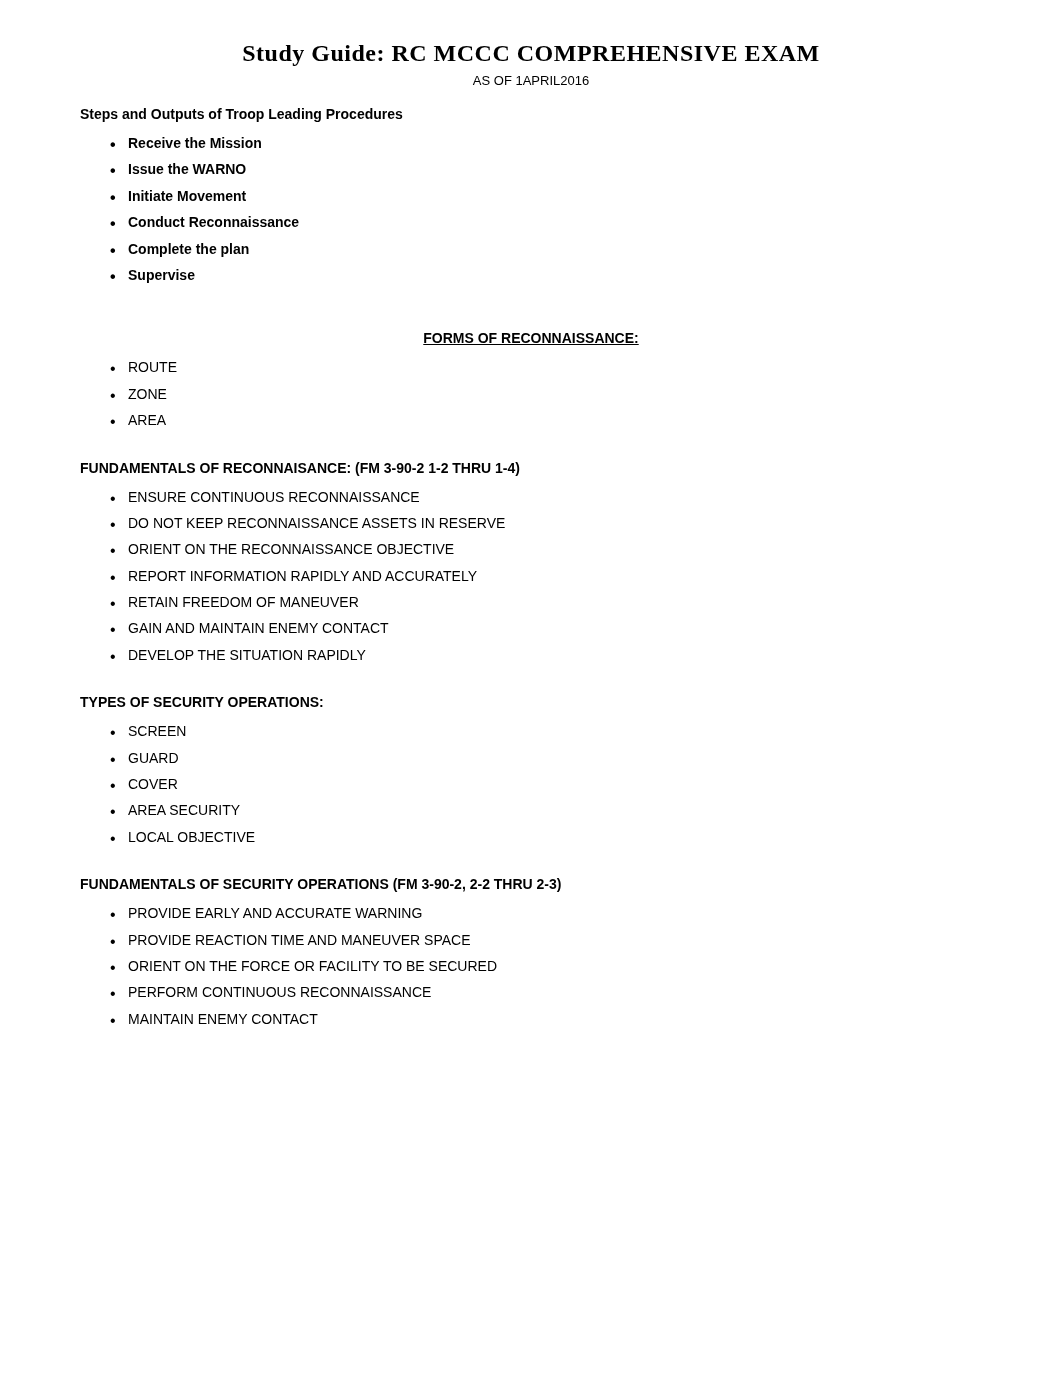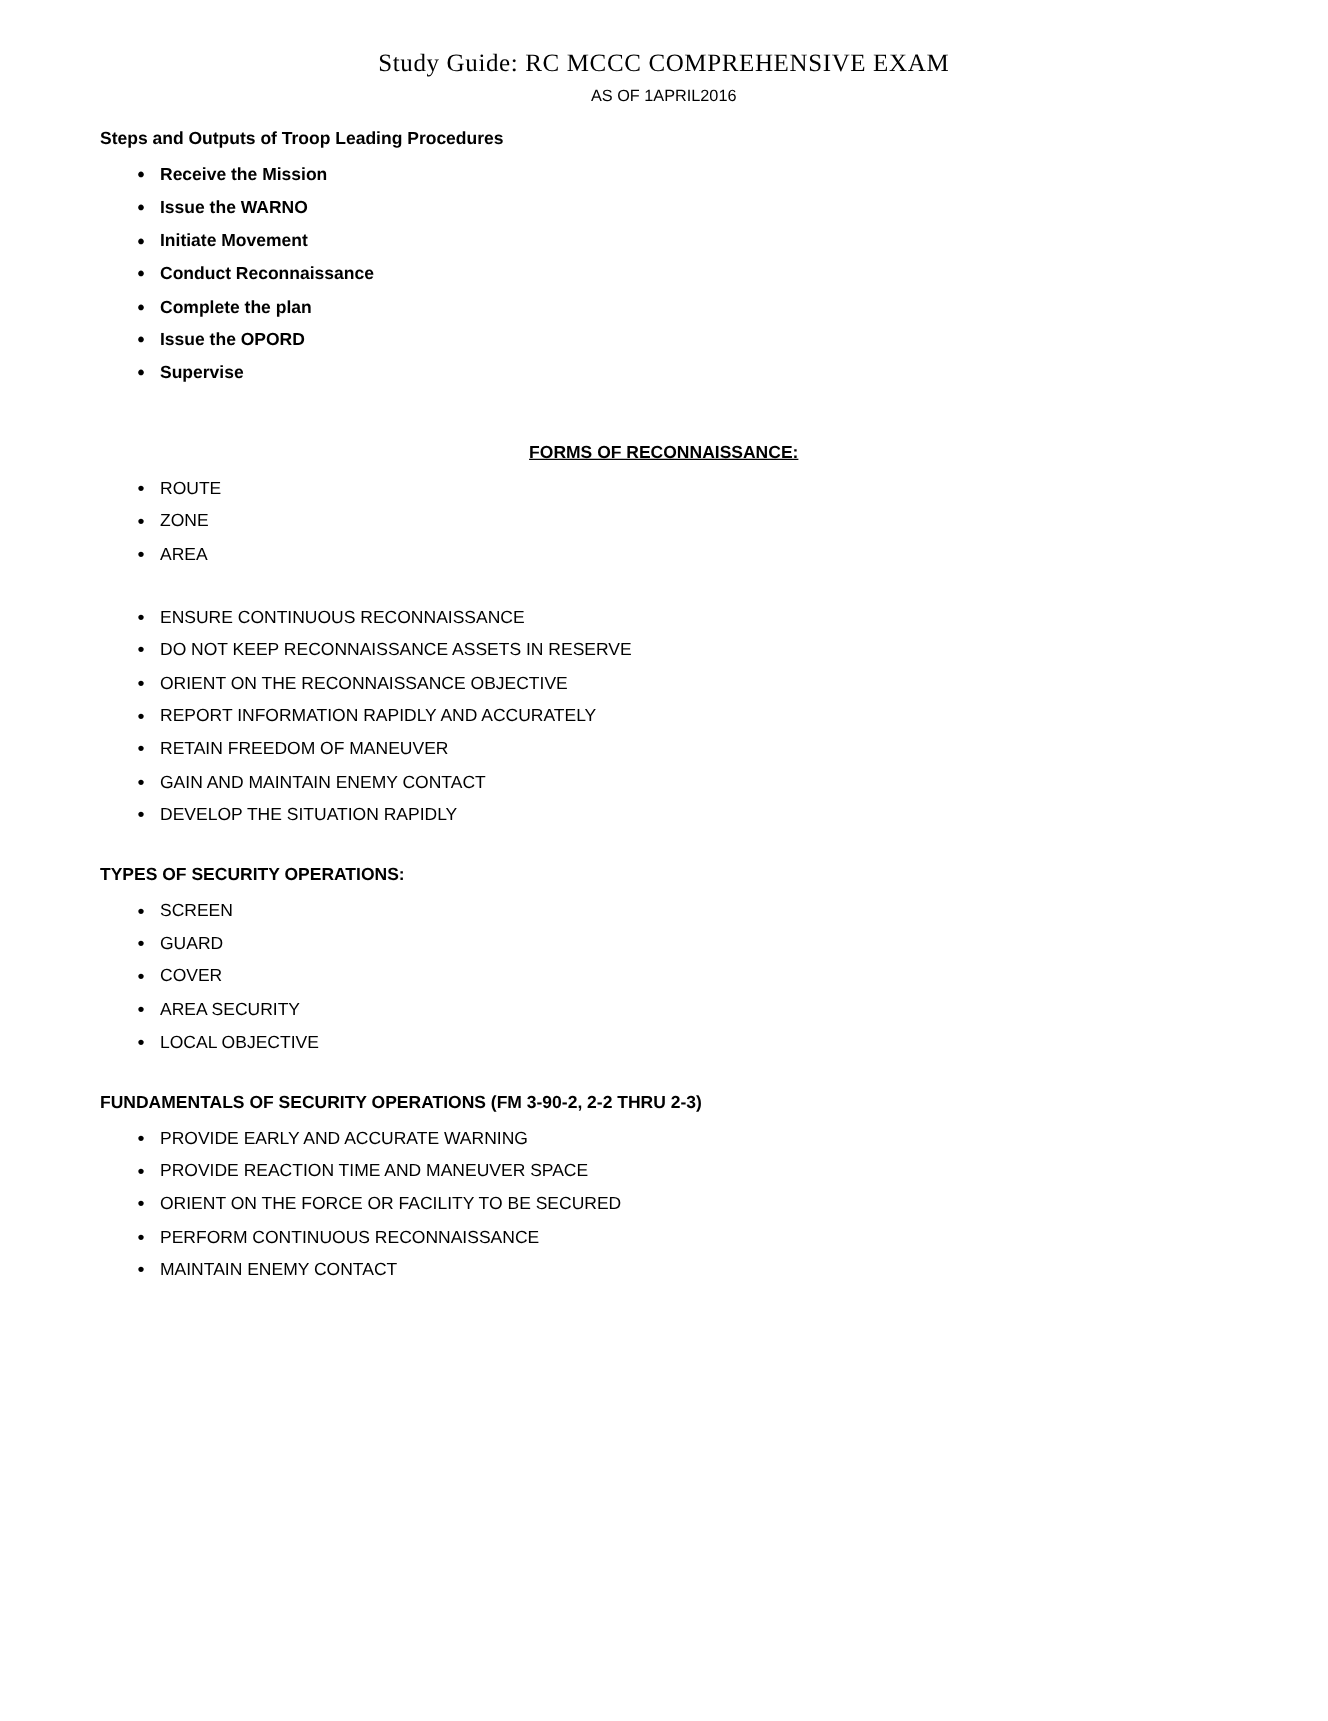--- a/index.html
+++ b/index.html
@@ -13,22 +13,22 @@
       font-family: Arial, sans-serif;
       font-size: 14px;
       color: #000000;
       width: 1062px;
       min-height: 1377px;
       padding: 40px 80px;
     }
 
     .page-title {
       text-align: center;
-      font-size: 20px;
-      font-weight: normal;
+      font-size: 24px;
+      font-weight: bold;
       font-family: 'Times New Roman', Times, serif;
       margin-bottom: 6px;
       letter-spacing: 0.5px;
     }
 
     .date-subtitle {
       text-align: center;
       font-size: 13px;
       margin-bottom: 18px;
     }
@@ -92,34 +92,34 @@
 
 <div id="sections-container">
     <div class="section-block">
       <p class="section-heading">Steps and Outputs of Troop Leading Procedures</p>
       <ul class="bold-list">
         <li>Receive the Mission</li>
         <li>Issue the WARNO</li>
         <li>Initiate Movement</li>
         <li>Conduct Reconnaissance</li>
         <li>Complete the plan</li>
-        <li>Issue the OPORD</li>
         <li>Supervise</li>
       </ul>
     </div>
     <div class="spacer"></div>
     <div class="section-block">
       <p class="section-heading underline">FORMS OF RECONNAISSANCE:</p>
       <ul class="normal-list">
         <li>ROUTE</li>
         <li>ZONE</li>
         <li>AREA</li>
       </ul>
     </div>
     <div class="section-block">
+      <p class="section-heading">FUNDAMENTALS OF RECONNAISANCE: (FM 3-90-2 1-2 THRU 1-4)</p>
       <ul class="normal-list">
         <li>ENSURE CONTINUOUS RECONNAISSANCE</li>
         <li>DO NOT KEEP RECONNAISSANCE ASSETS IN RESERVE</li>
         <li>ORIENT ON THE RECONNAISSANCE OBJECTIVE</li>
         <li>REPORT INFORMATION RAPIDLY AND ACCURATELY</li>
         <li>RETAIN FREEDOM OF MANEUVER</li>
         <li>GAIN AND MAINTAIN ENEMY CONTACT</li>
         <li>DEVELOP THE SITUATION RAPIDLY</li>
       </ul>
     </div>

